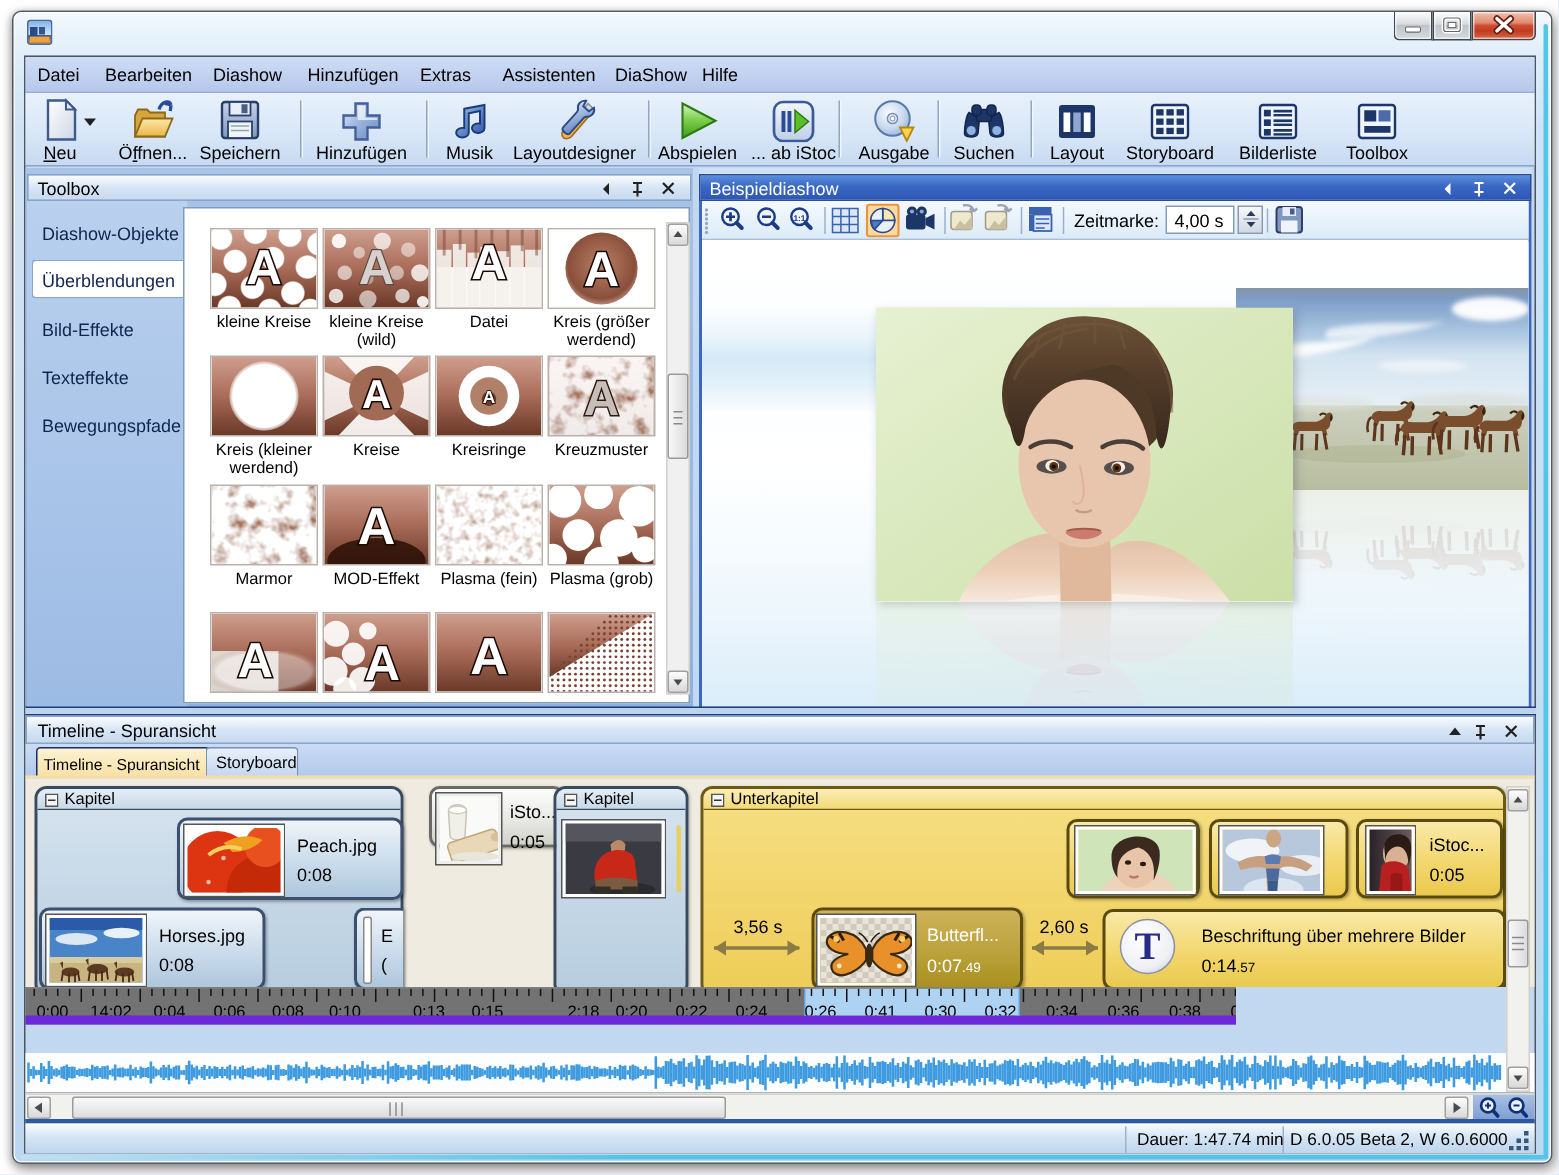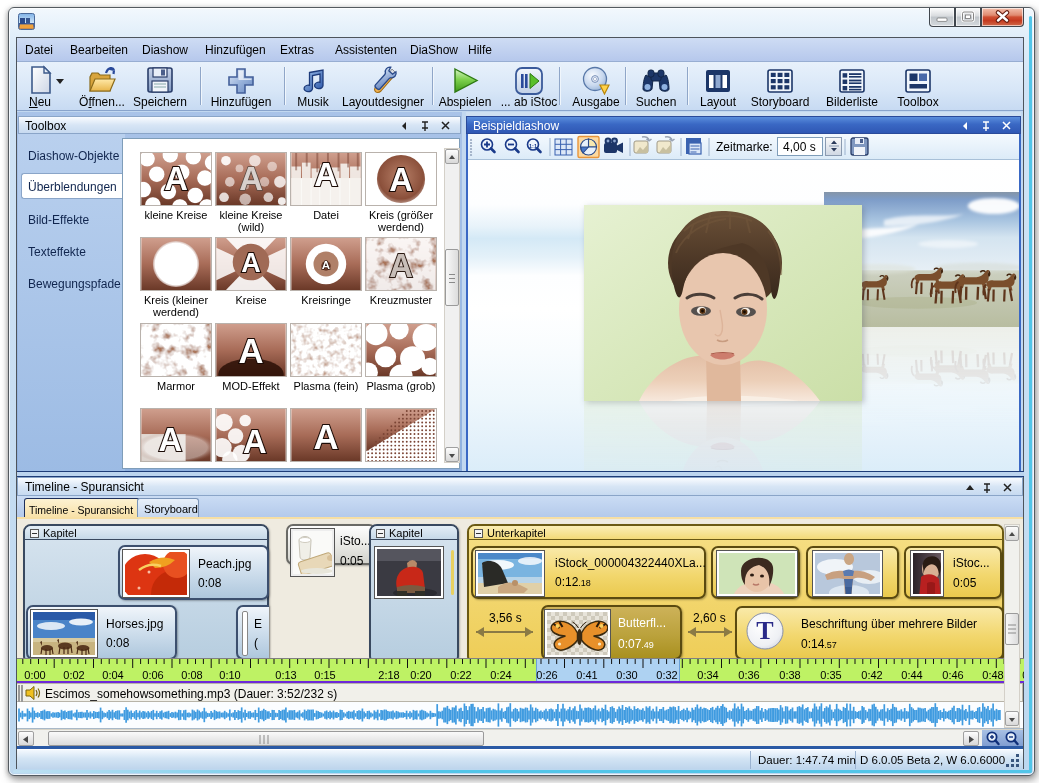--- a/index.html
+++ b/index.html
@@ -1070,35 +1070,20 @@
             <div class="abs" style="left:80px;top:24px;width:3px;height:45px;background:#e8d060;border-radius:2px"></div>
           </div>
           <div class="abs" style="left:450px;top:5px;width:537px;height:140px;background:linear-gradient(180deg,#f6df85,#eecd57);border:2px solid #6b5a14;border-radius:8px;box-shadow:1px 1px 2px rgba(0,0,0,.25)">
             <div class="abs" style="left:0;top:0;right:0;height:14px;background:linear-gradient(180deg,#fbeeb6,#f3da78);border-bottom:1.5px solid #6b5a14;border-radius:6px 6px 0 0">
               <svg class="abs" style="left:5px;top:2.5px" width="9" height="9">
                 <rect x="0.5" y="0.5" width="8" height="8" fill="#f4f4f4" stroke="#555"></rect>
                 <line x1="2" y1="4.5" x2="7" y2="4.5" stroke="#333"></line>
               </svg>
               <span style="position:absolute;left:18px;top:1px;font-size:11px;color:#000">Unterkapitel</span>
             </div>
-            <div class="abs" style="left:2px;top:20px;width:235px;height:53px;background:linear-gradient(180deg,#f9e9a8 0%,#f2d76e 55%,#eac94e 100%);border:2px solid #5a4a10;border-radius:7px;box-shadow:1px 1px 2px rgba(0,0,0,.3)">
-              <svg class="abs" style="left:3px;top:3px;border:2px solid #fff;box-shadow:0 0 0 1px #555" width="68" height="45" viewBox="0 0 64 41" preserveAspectRatio="none">
-                <rect width="100%" height="100%" fill="#7ab4e0"></rect>
-                <rect y="0" width="100%" height="6" fill="#4a88c8"></rect>
-                <ellipse cx="20" cy="12" rx="16" ry="5" fill="#fff" opacity=".9"></ellipse>
-                <ellipse cx="52" cy="8" rx="12" ry="4" fill="#fff" opacity=".8"></ellipse>
-                <rect y="24" width="100%" height="8" fill="#b8d4e8"></rect>
-                <rect y="30" width="100%" height="16" fill="#e0d0a8"></rect>
-                <path d="M4,10 C10,6 20,8 24,16 L30,30 L6,34 Z" fill="#2a2a26"></path>
-                <path d="M20,34 q10,-8 22,-2 l8,4 l-4,4 l-26,0 Z" fill="#caa880"></path>
-                <path d="M34,30 a3,3 0 1 1 6,0 a3,3 0 1 1 -6,0" fill="#b89068"></path>
-              </svg>
-              <div class="blk-txt" style="left:82px;top:8px">iStock_000004322440XLa...</div>
-              <div class="blk-txt" style="left:82px;top:27px;color:#000">0:12<span class="small">.18</span></div>
-            </div>
             <div class="abs" style="left:242px;top:20px;width:89px;height:53px;background:linear-gradient(180deg,#f9e9a8 0%,#f2d76e 55%,#eac94e 100%);border:2px solid #5a4a10;border-radius:7px;box-shadow:1px 1px 2px rgba(0,0,0,.3)">
               <svg class="abs" style="left:4px;top:3px;border:2px solid #fff;box-shadow:0 0 0 1px #555" width="80" height="45" viewBox="0 0 76 41" preserveAspectRatio="none">
                 <rect width="100%" height="100%" fill="#cfe4b8"></rect>
                 <ellipse cx="40" cy="46" rx="26" ry="18" fill="#edd2bc"></ellipse>
                 <ellipse cx="38" cy="22" rx="15" ry="17" fill="#e8c4a8"></ellipse>
                 <path d="M22,18 C22,2 52,0 54,14 C55,22 52,30 50,34 C52,20 46,14 40,12 C32,14 25,18 26,32 C23,28 22,24 22,18 Z" fill="#3c2a20"></path>
                 <ellipse cx="33" cy="22" rx="2" ry="1.5" fill="#2a1a12"></ellipse>
                 <ellipse cx="43" cy="23" rx="2" ry="1.5" fill="#2a1a12"></ellipse>
                 <path d="M34,31 q3,2 6,0" stroke="#b87868" stroke-width="1.6" fill="none"></path>
               </svg>
@@ -1174,21 +1159,21 @@
                   </radialGradient>
                 </defs>
                 <circle cx="19" cy="19" r="18" fill="url(#tc)" stroke="#8890a8"></circle>
                 <text x="19" y="27" font-family="Liberation Serif" font-size="26" font-weight="bold" text-anchor="middle" fill="#2a2a88">T</text>
               </svg>
               <div class="blk-txt" style="left:64px;top:9px">Beschriftung über mehrere Bilder</div>
               <div class="blk-txt" style="left:64px;top:29px;color:#000">0:14<span class="small">.57</span></div>
             </div>
           </div>
         </div>
-        <div class="abs" style="left:0;top:620px;width:1007px;height:25px;background:#bef264;border-top:1px solid #808080;border-bottom:2px solid #6d28d9;overflow:hidden">
+        <div class="abs" style="left:0;top:620px;width:807px;height:25px;background:#737373;border-top:1px solid #808080;border-bottom:6px solid #6d28d9;overflow:hidden">
           <div class="abs" style="left:519px;top:0;width:144px;height:25px;background:#aed2f2;border-left:1px solid #6aa0d8;border-right:1px solid #6aa0d8"></div>
           <svg class="abs" style="left:0;top:0" width="1007" height="25">
             <line x1="-2.0" y1="0" x2="-2.0" y2="9" stroke="#111" stroke-width="1"></line>
             <line x1="5.8" y1="0" x2="5.8" y2="5" stroke="#111" stroke-width="1"></line>
             <line x1="13.7" y1="0" x2="13.7" y2="5" stroke="#111" stroke-width="1"></line>
             <line x1="21.5" y1="0" x2="21.5" y2="5" stroke="#111" stroke-width="1"></line>
             <line x1="29.4" y1="0" x2="29.4" y2="5" stroke="#111" stroke-width="1"></line>
             <line x1="37.2" y1="0" x2="37.2" y2="9" stroke="#111" stroke-width="1"></line>
             <line x1="45.1" y1="0" x2="45.1" y2="5" stroke="#111" stroke-width="1"></line>
             <line x1="53.0" y1="0" x2="53.0" y2="5" stroke="#111" stroke-width="1"></line>
@@ -1308,21 +1293,21 @@
             <line x1="947.9" y1="0" x2="947.9" y2="5" stroke="#111" stroke-width="1"></line>
             <line x1="955.7" y1="0" x2="955.7" y2="5" stroke="#111" stroke-width="1"></line>
             <line x1="963.6" y1="0" x2="963.6" y2="5" stroke="#111" stroke-width="1"></line>
             <line x1="971.4" y1="0" x2="971.4" y2="5" stroke="#111" stroke-width="1"></line>
             <line x1="979.3" y1="0" x2="979.3" y2="9" stroke="#111" stroke-width="1"></line>
             <line x1="987.1" y1="0" x2="987.1" y2="5" stroke="#111" stroke-width="1"></line>
             <line x1="995.0" y1="0" x2="995.0" y2="5" stroke="#111" stroke-width="1"></line>
             <line x1="1002.8" y1="0" x2="1002.8" y2="5" stroke="#111" stroke-width="1"></line>
           </svg>
           <div class="rul-lbl" style="left:18px">0:00</div>
-          <div class="rul-lbl" style="left:57px">0:02</div>
+          <div class="rul-lbl" style="left:57px">14:02</div>
           <div class="rul-lbl" style="left:96px">0:04</div>
           <div class="rul-lbl" style="left:136px">0:06</div>
           <div class="rul-lbl" style="left:175px">0:08</div>
           <div class="rul-lbl" style="left:213px">0:10</div>
           <div class="rul-lbl" style="left:269px">0:13</div>
           <div class="rul-lbl" style="left:308px">0:15</div>
           <div class="rul-lbl" style="left:372px">2:18</div>
           <div class="rul-lbl" style="left:404px">0:20</div>
           <div class="rul-lbl" style="left:444px">0:22</div>
           <div class="rul-lbl" style="left:484px">0:24</div>
@@ -1332,28 +1317,20 @@
           <div class="rul-lbl" style="left:650px">0:32</div>
           <div class="rul-lbl" style="left:691px">0:34</div>
           <div class="rul-lbl" style="left:732px">0:36</div>
           <div class="rul-lbl" style="left:773px">0:38</div>
           <div class="rul-lbl" style="left:814px">0:35</div>
           <div class="rul-lbl" style="left:855px">0:42</div>
           <div class="rul-lbl" style="left:895px">0:44</div>
           <div class="rul-lbl" style="left:936px">0:46</div>
           <div class="rul-lbl" style="left:976px">0:48</div>
           <div class="rul-lbl" style="left:1016px">0:50</div>
-        </div>
-        <div class="abs" style="left:0;top:645px;width:1006px;height:19px;background:#f1f0ea;border:1px solid #b8b4a8;border-left:none">
-          <div class="abs" style="left:1px;top:1px;width:5px;height:17px;border-left:2px solid #999;border-right:2px solid #999"></div>
-          <svg class="abs" style="left:8px;top:1px" width="17" height="16" viewBox="0 0 17 16">
-            <path d="M1,5 L5,5 L9,1.5 L9,14.5 L5,11 L1,11 Z" fill="#f0c020" stroke="#7a6410" stroke-width="1"></path>
-            <path d="M11,5 Q13,8 11,11 M13,3.5 Q16,8 13,12.5" stroke="#7a6410" stroke-width="1.2" fill="none"></path>
-          </svg>
-          <div class="blk-txt" style="left:28px;top:3px;font-size:12px">Escimos_somehowsomething.mp3 (Dauer: 3:52/232 s)</div>
         </div>
         <div class="abs" style="left:0;top:664px;width:1006px;height:27px;background:#fbfdff;border-bottom:1px solid #a8b8c8">
           <svg class="abs" style="left:0;top:0" width="986" height="26">
             <line x1="2" y1="6.4" x2="2" y2="19.6" stroke="#3f9be0" stroke-width="1.7"></line>
             <line x1="3.7" y1="10.6" x2="3.7" y2="15.4" stroke="#3f9be0" stroke-width="1.7"></line>
             <line x1="5.4" y1="8.8" x2="5.4" y2="17.2" stroke="#3f9be0" stroke-width="1.7"></line>
             <line x1="7.1000000000000005" y1="11.2" x2="7.1000000000000005" y2="14.8" stroke="#3f9be0" stroke-width="1.7"></line>
             <line x1="8.8" y1="11.4" x2="8.8" y2="14.6" stroke="#3f9be0" stroke-width="1.7"></line>
             <line x1="10.5" y1="6.6" x2="10.5" y2="19.4" stroke="#3f9be0" stroke-width="1.7"></line>
             <line x1="12.2" y1="8.9" x2="12.2" y2="17.1" stroke="#3f9be0" stroke-width="1.7"></line>

